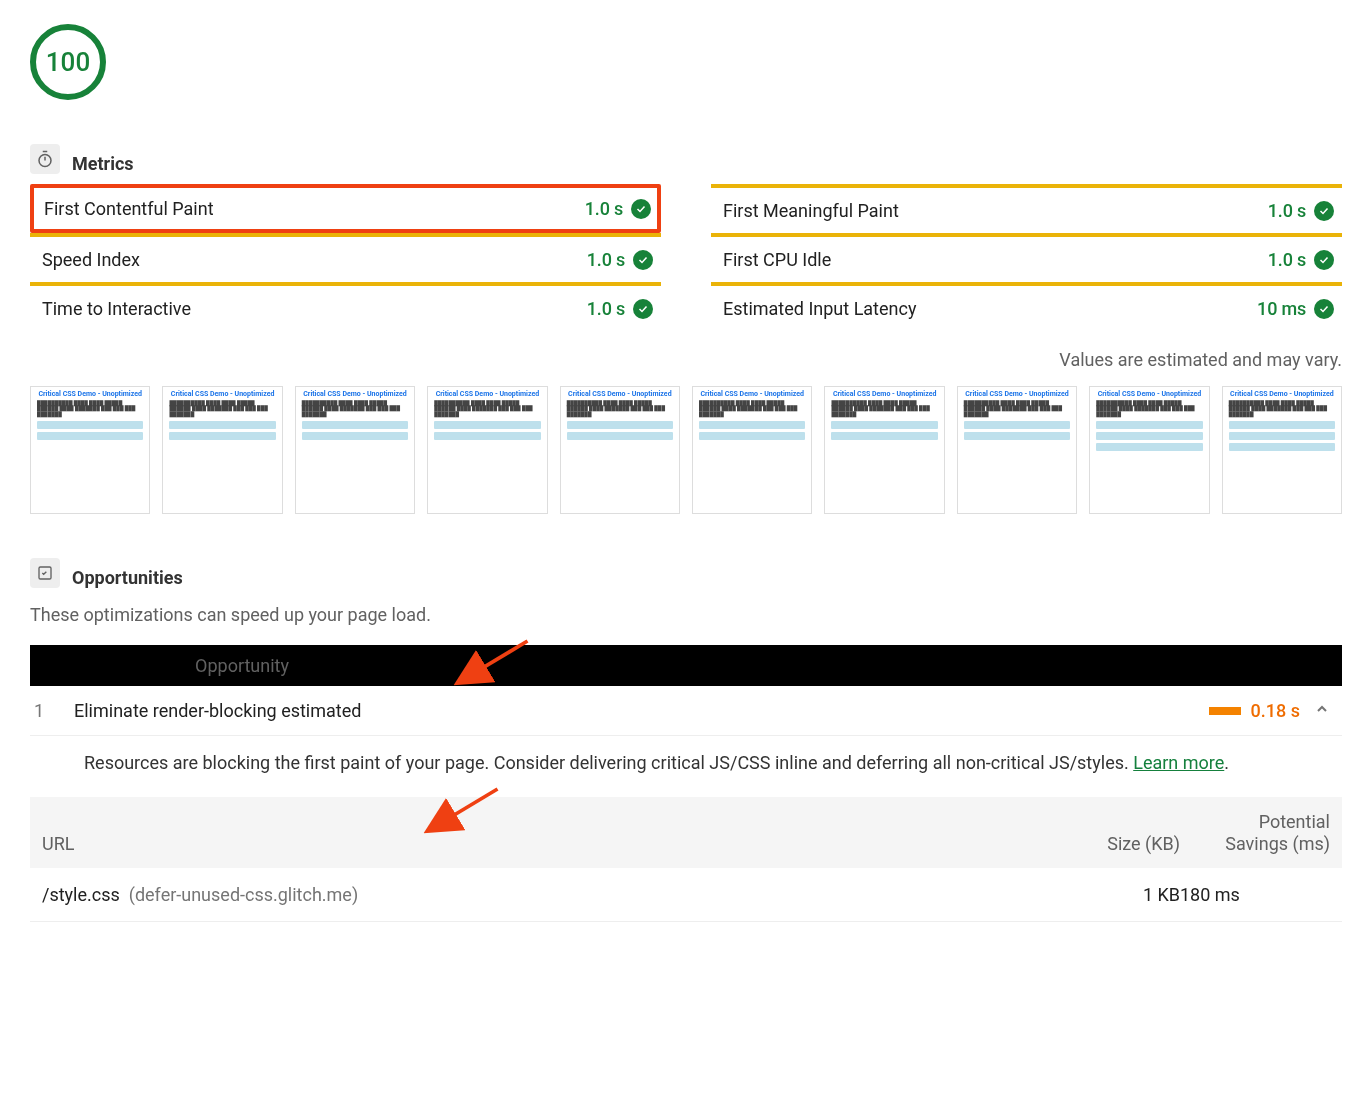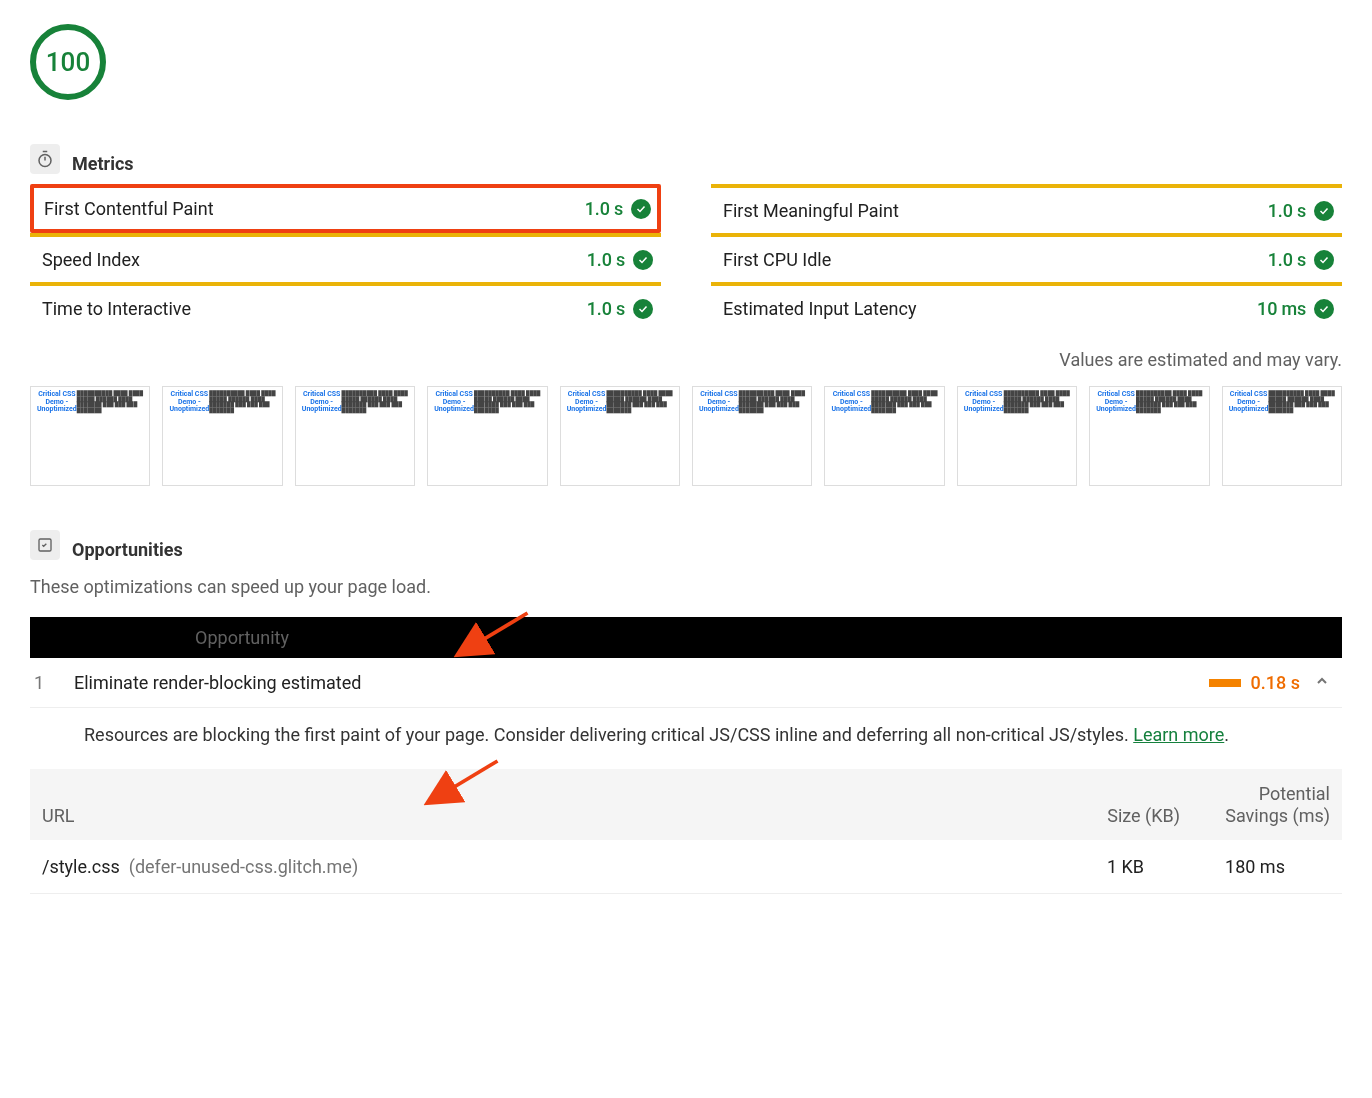--- a/index.html
+++ b/index.html
@@ -33,22 +33,22 @@
   .metric-value-wrap { display: flex; align-items: center; gap: 8px; }
   .metric-value { color: #178239; font-weight: 500; letter-spacing: -0.2px; }
   .check-icon {
     width: 20px; height: 20px; border-radius: 50%; background: #178239;
     display: inline-flex; align-items: center; justify-content: center;
   }
   .check-icon svg { width: 12px; height: 12px; stroke: #fff; stroke-width: 3; fill: none; }
   .footnote { text-align: right; color: #616161; font-size: 18px; margin: 18px 0 16px; }
   .filmstrip { display: flex; gap: 12px; justify-content: space-between; margin-bottom: 40px; }
   .frame {
-    flex: 1; border: 1px solid #ddd; background: #fff; height: 100px;
-    display: flex; flex-direction: row; padding: 4px 6px;
+    flex: 1; border: 1px solid #ddd; background: #fff; height: 128px;
+    display: flex; flex-direction: column; padding: 4px 6px;
   }
   .frame-title { color: #1a73e8; font-size: 7px; font-weight: 700; text-align: center; line-height: 1.1; margin-bottom: 2px; }
   .frame-text { color: #444; font-size: 5px; line-height: 1.1; margin-bottom: 4px; }
   .frame-bar { height: 8px; background: #bee0ec; margin-bottom: 3px; border-radius: 1px; }
   .opportunities-desc { color: #616161; font-size: 18px; margin: 16px 0 20px; }
   .opps-header {
     display: flex; background: #000000; color: #616161; font-size: 18px;
     padding: 10px 12px; align-items: center;
   }
   .opps-header .col-opportunity { flex: 1; text-align: center; max-width: 400px; }
@@ -69,26 +69,26 @@
   .opportunity-desc { font-size: 18px; color: #333; padding: 14px 12px 22px 54px; line-height: 1.4; }
   .opportunity-desc a { color: #15803d; text-decoration: underline; }
   .res-table-header {
     display: flex; background: #f5f5f5; color: #616161; font-size: 18px;
     padding: 14px 12px; align-items: flex-end;
   }
   .res-table-header .c-url { flex: 1; }
   .res-table-header .c-size { width: 160px; text-align: right; }
   .res-table-header .c-ps { width: 150px; text-align: right; line-height: 1.2; }
   .res-row {
-    display: flex; font-size: 18px; padding: 16px 12px; border-bottom: 1px solid #eee; align-items: center; gap: 36px;
+    display: flex; font-size: 18px; padding: 16px 12px; border-bottom: 1px solid #eee; align-items: center;
   }
   .res-row .c-url { flex: 1; color: #212121; }
   .res-row .c-url .host { color: #757575; }
   .res-row .c-size { width: 160px; text-align: right; }
-  .res-row .c-ps { width: 150px; text-align: center; }
+  .res-row .c-ps { width: 150px; text-align: left; }
   .rel-wrap { position: relative; }
 </style>
 </head>
 <body>
 
 <div class="header-row">
   <div class="score-circle">100</div>
 </div>
 
 <div class="section-header">

